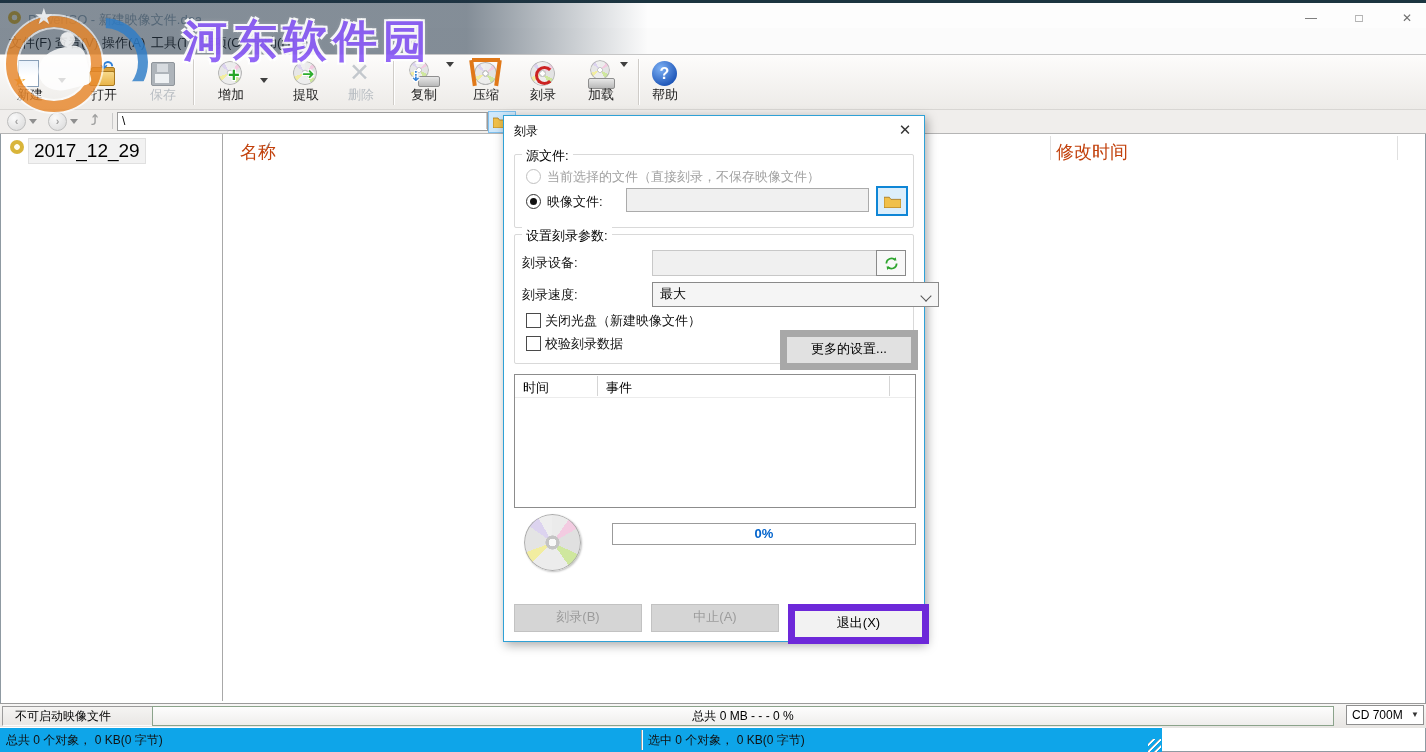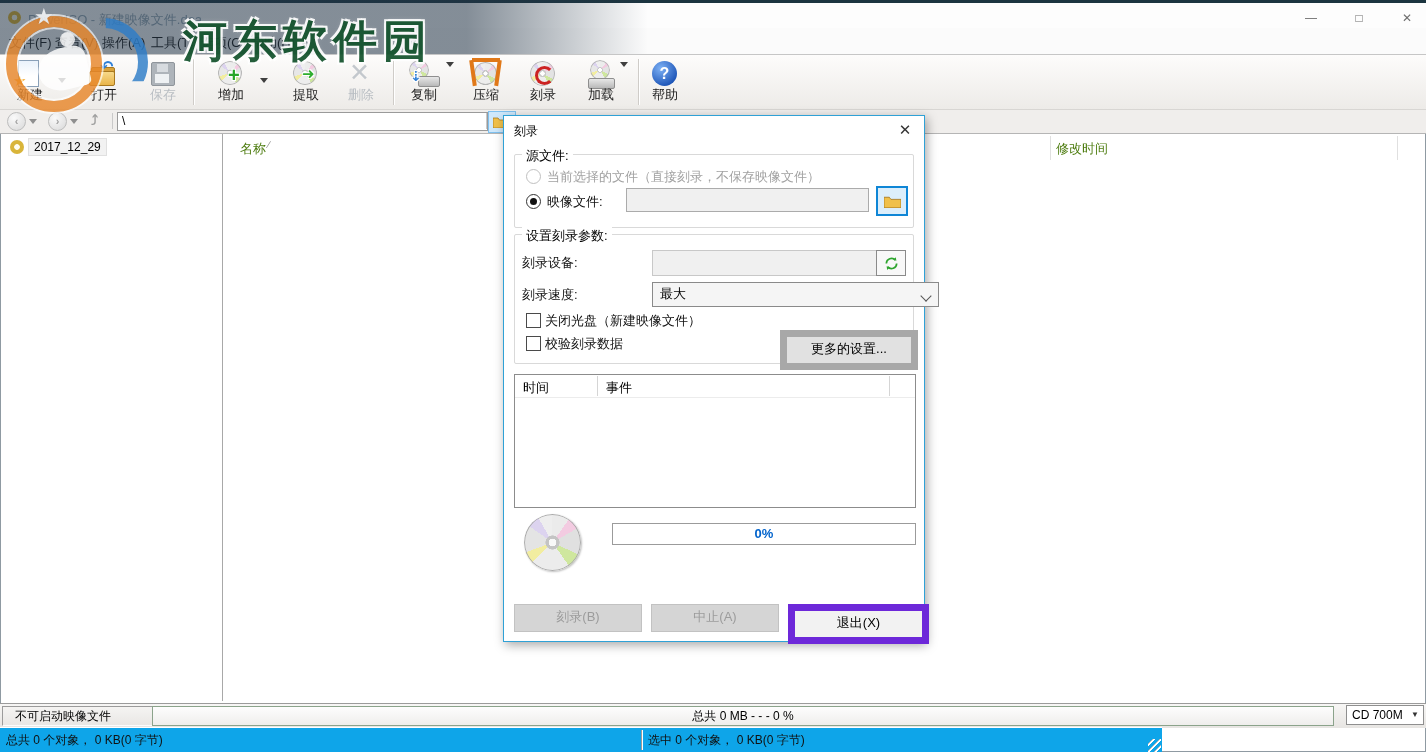--- a/index.html
+++ b/index.html
@@ -62,22 +62,22 @@
   .nav-caret{border-top-color:#8f8f8f;}
   .addr-sep{position:absolute;top:3px;width:1px;height:16px;background:#c9c9c9;}
   .addr-field{position:absolute;left:117px;top:2px;width:365px;height:17px;background:#fff;border:1px solid #9a9a9a;
     font-size:12px;line-height:17px;padding-left:4px;}
   .addr-folder-btn{position:absolute;left:488px;top:1px;width:26px;height:20px;background:#cfe8fb;border:1px solid #7fc1ef;}
 
   
   .tree-divider{left:222px;top:134px;width:1px;height:567px;background:#a8a8a8;}
   .tree-item-icon{left:10px;top:140px;width:14px;height:14px;border-radius:50%;
     background:radial-gradient(circle,#fffdf0 0 25%,#d9b53a 32% 70%,#8a6d1f 100%);}
-  .tree-item-label{left:28px;top:138px;padding:1px 5px;background:#f2f2f2;border:1px solid #e0e0e0;font-size:12px;}
-  .col-header{top:140px;font-size:13px;color:#4d7c0f;}
+  .tree-item-label{left:28px;top:138px;padding:1px 5px;background:#f2f2f2;border:1px solid #e0e0e0;font-size:19px;}
+  .col-header{top:140px;font-size:18px;color:#c2410c;}
   .sort-glyph{left:268px;top:139px;font-size:10px;color:#8a8a8a;}
   .col-line{top:136px;width:1px;height:24px;background:#e0e0e0;}
 
   
   .sb1{left:0;top:703px;width:1426px;height:24px;background:linear-gradient(#f7f6f5,#e7e5e2);border-top:1px solid #9b9b9b;}
   .sb1-label{position:absolute;left:2px;top:2px;width:148px;height:18px;border:1px solid;border-color:#9b9b9b #fcfcfc #fcfcfc #9b9b9b;
     line-height:18px;padding-left:12px;font-size:12px;}
   .sb1-bar{position:absolute;left:152px;top:2px;width:1180px;height:18px;border:1px solid #8ba38b;
     background:linear-gradient(#fdfdfd,#efeeec);text-align:center;line-height:18px;font-size:12px;}
   .sb1-media{position:absolute;left:1346px;top:1px;width:66px;height:18px;background:#fff;border:1px solid #8f8f8f;
@@ -133,21 +133,21 @@
     background:linear-gradient(90deg,rgba(32,50,68,.55) 0 72%,rgba(32,50,68,0) 100%);}
   .wm-logo{left:4px;top:12px;width:152px;height:103px;opacity:.82;}
   .wm-ring-orange{position:absolute;left:2px;top:4px;width:74px;height:74px;border:11px solid #e8872b;border-radius:50%;
     box-shadow:0 0 0 2px rgba(255,255,255,.8),inset 0 0 0 2px rgba(255,255,255,.8);}
   .wm-ring-blue{position:absolute;left:56px;top:6px;width:68px;height:68px;border:10px solid #2d7dc8;border-radius:50%;
     clip-path:inset(0 0 28% 52%);}
   .wm-star{position:absolute;left:30px;top:-8px;color:#fff;font-size:22px;}
   .wm-head{position:absolute;left:56px;top:20px;width:15px;height:15px;background:#fff;border-radius:50%;}
   .wm-body{position:absolute;left:34px;top:36px;width:50px;height:42px;background:#fff;
     border-radius:65% 35% 15% 60%;transform:rotate(-14deg);}
-  .wm-title{left:183px;top:12px;font-size:44px;font-weight:bold;color:#14532d;letter-spacing:6px;white-space:nowrap;
+  .wm-title{left:183px;top:12px;font-size:44px;font-weight:bold;color:#8b5cf6;letter-spacing:6px;white-space:nowrap;
     text-shadow:-2px -2px 0 #fff,2px -2px 0 #fff,-2px 2px 0 #fff,2px 2px 0 #fff,0 0 5px rgba(255,255,255,.5);opacity:.93;}
   .wm-url{left:196px;top:47px;font-size:27px;font-weight:bold;color:#1f9e2e;letter-spacing:2px;white-space:nowrap;
     text-shadow:-2px -2px 0 #fff,2px -2px 0 #fff,-2px 2px 0 #fff,2px 2px 0 #fff;opacity:.93;}
 </style>
 </head>
 <body>
 
 <div id="app">
 
   <div class="abs top-strip"></div>

